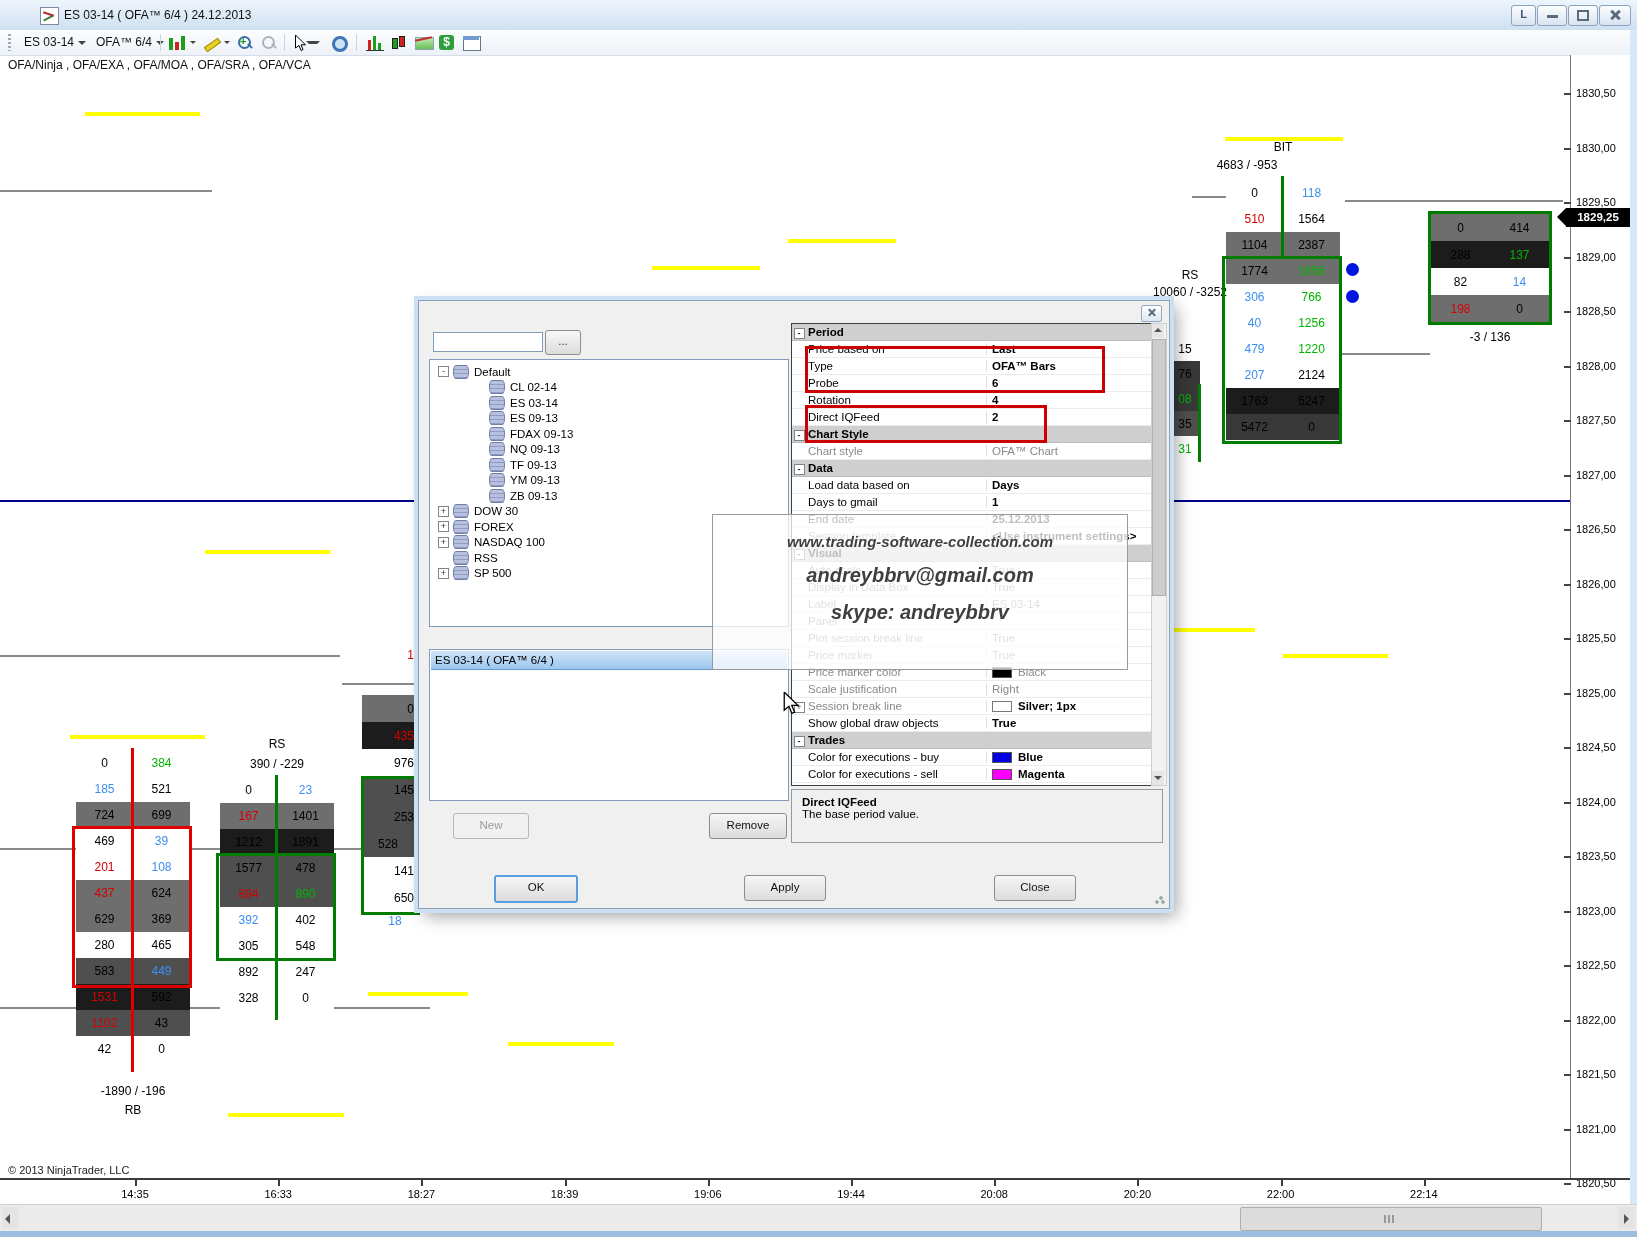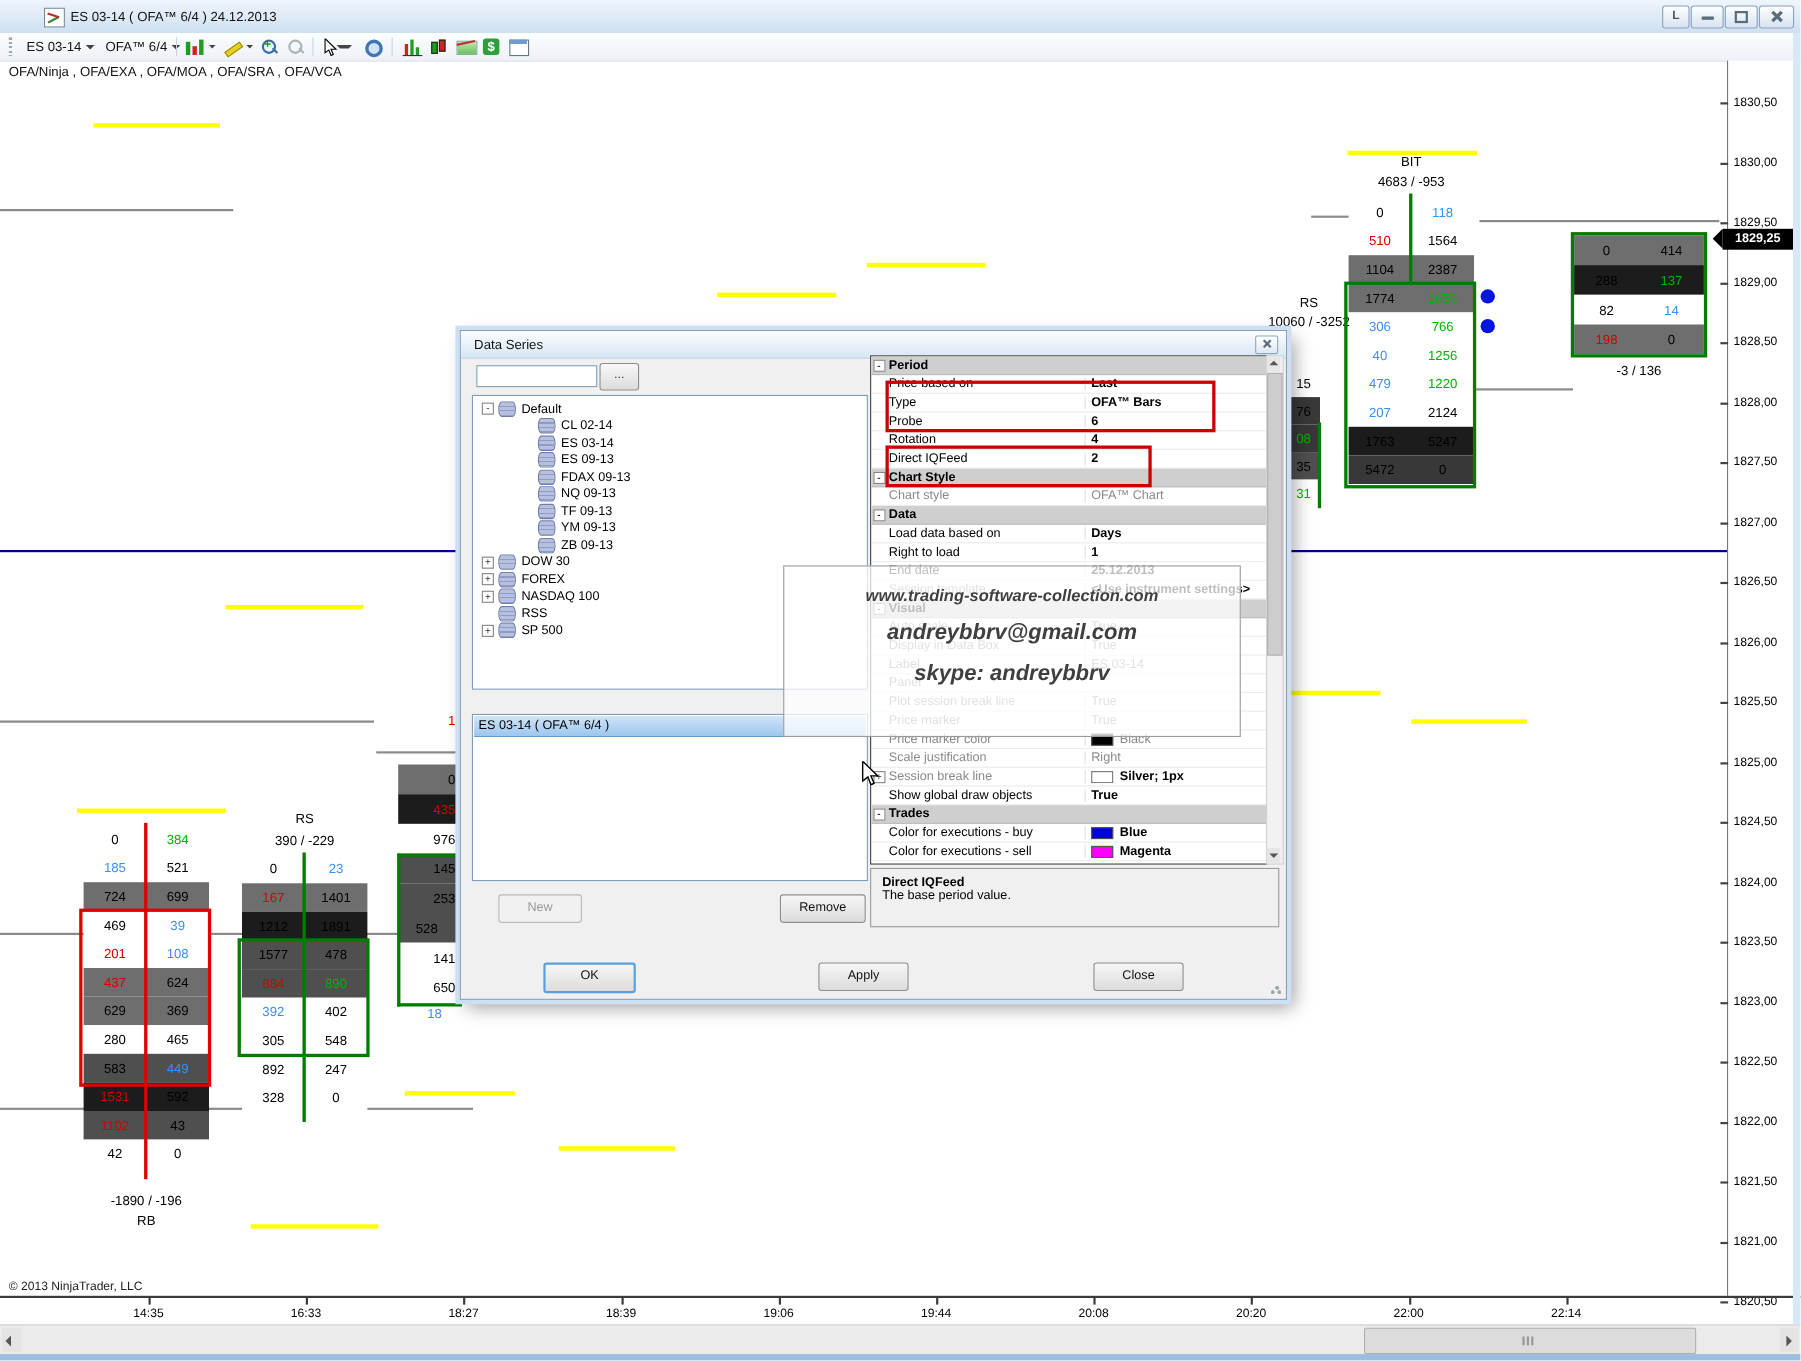--- a/index.html
+++ b/index.html
@@ -432,21 +432,21 @@
       </div>
 
       <div class="fp-row bg-w" style="height:27px;">
         <span class="fp-cell c-k" style="text-align:right;padding-right:4px;">650</span>
       </div>
     </div>
   <div class="obox" style="left:361px;top:776px;width:56px;height:133px;border:3px solid #007d00;border-right:none;"></div>
   <div class="fp-head" style="left:380px;top:914px;width:30px;color:#3b8ff0;">18</div>
 
   <div class="fp-head" style="left:1226px;top:140px;width:114px;">BIT</div>
-  <div class="fp-head" style="left:1226px;top:158px;width:114px;">4683 / -953</div>
+  <div class="fp-head" style="left:1190px;top:158px;width:114px;">4683 / -953</div>
   <div class="fp-col" style="left:1226px;top:180px;width:114px;">
 
       <div class="fp-row bg-w">
         <span class="fp-cell c-k">0</span>
         <span class="fp-cell c-b">118</span>
       </div>
 
       <div class="fp-row bg-w">
         <span class="fp-cell c-r">510</span>
         <span class="fp-cell c-k">1564</span>
@@ -625,23 +625,20 @@
         <i></i>
       </div>
     <div class="sc-btn" id="sc-right">
         <i></i>
       </div>
   </div>
   <div id="bottom-border"></div>
   <div id="right-border"></div>
 
   <div id="dialog">
-    <div id="dlg-title">
-      <span>Data Series</span>
-    </div>
     <div id="dlg-close"><i></i></div>
 
     <input id="dlg-search" value="" style="">
     <div id="dlg-browse">...</div>
 
     <div id="dlg-tree">
 
         <div class="tree-item d0">
           <span class="t-exp e-min"></span>
           <span class="db-icon"></span>
@@ -811,21 +808,21 @@
         <div class="pg-row t-bold">
           <span class="pg-exp"><span class="t-exp e-none"></span></span>
           <span class="pg-name">Load data based on</span>
           <span class="pg-val">
             <b>Days</b>
           </span>
         </div>
 
         <div class="pg-row t-bold">
           <span class="pg-exp"><span class="t-exp e-none"></span></span>
-          <span class="pg-name">Right to load</span>
+          <span class="pg-name">Days to gmail</span>
           <span class="pg-val">
             <b>1</b>
           </span>
         </div>
 
         <div class="pg-row t-bold">
           <span class="pg-exp"><span class="t-exp e-none"></span></span>
           <span class="pg-name">End date</span>
           <span class="pg-val">
             <b>25.12.2013</b>

